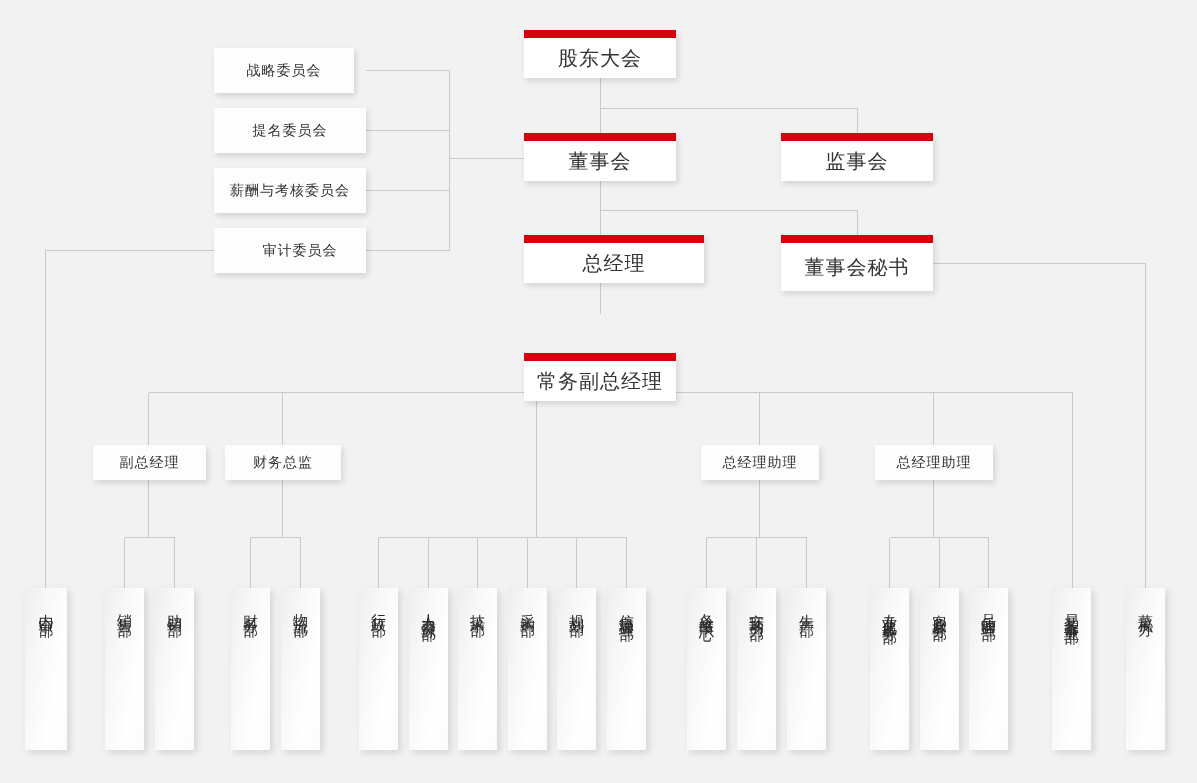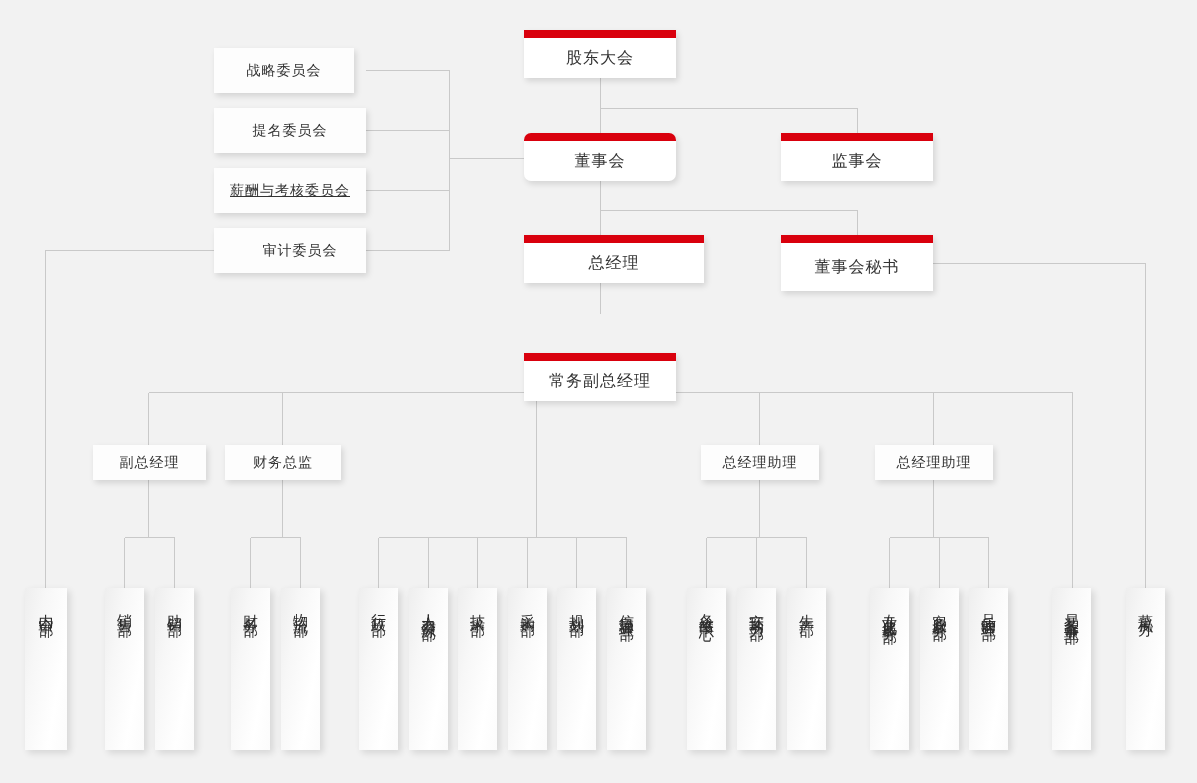--- a/index.html
+++ b/index.html
@@ -31,21 +31,21 @@
     box-shadow: 2px 3px 6px rgba(0,0,0,0.13);
     display: flex;
     align-items: center;
     justify-content: center;
     color: #333333;
     z-index: 5;
   }
   
   .node.exec {
     border-top: 8px solid #d9000d;
-    font-size: 16px;
+    font-size: 20px;
     letter-spacing: 1px;
     font-weight: 500;
     text-align: right;
   }
   
   .node.plain {
     font-size: 15px;
     letter-spacing: 1px;
     font-weight: 500;
     background: #fdfdfd;
@@ -142,21 +142,21 @@
       <path d="M939.5 537.5 L939.5 588"></path>
       <path d="M988.5 537.5 L988.5 588"></path>
 
     </g>
   </svg>
 
   <div id="exec-layer">
       <div class="node exec" style="left: 524px; top: 30px; width: 152px; height: 48px;">
         <span>股东大会</span>
       </div>
-      <div class="node exec" style="left: 524px; top: 133px; width: 152px; height: 48px; border-radius: 7px;">
+      <div class="node exec" style="left: 524px; top: 133px; width: 152px; height: 48px;">
         <span>董事会</span>
       </div>
       <div class="node exec" style="left: 781px; top: 133px; width: 152px; height: 48px;">
         <span>监事会</span>
       </div>
       <div class="node exec" style="left: 524px; top: 235px; width: 180px; height: 48px;">
         <span>总经理</span>
       </div>
       <div class="node exec narrow" style="left: 781px; top: 235px; width: 152px; height: 56px;">
         <span>董事会秘书</span>
@@ -165,21 +165,21 @@
         <span>常务副总经理</span>
       </div>
     </div>
   <div id="committee-layer">
       <div class="node plain small narrow" style="left: 214px; top: 48px; width: 140px; height: 45px;">
         <span>战略委员会</span>
       </div>
       <div class="node plain small narrow" style="left: 214px; top: 108px; width: 152px; height: 45px;">
         <span>提名委员会</span>
       </div>
-      <div class="node plain small narrow" style="left: 214px; top: 168px; width: 152px; height: 45px; text-decoration: underline;">
+      <div class="node plain small narrow" style="left: 214px; top: 168px; width: 152px; height: 45px;">
         <span>薪酬与考核委员会</span>
       </div>
       <div class="node plain small narrow" style="left: 214px; top: 228px; width: 152px; height: 45px; padding-left: 20px;">
         <span>审计委员会</span>
       </div>
     </div>
   <div id="manager-layer">
       <div class="node plain small" style="left: 93px; top: 445px; width: 113px; height: 35px;">
         <span>副总经理</span>
       </div>

